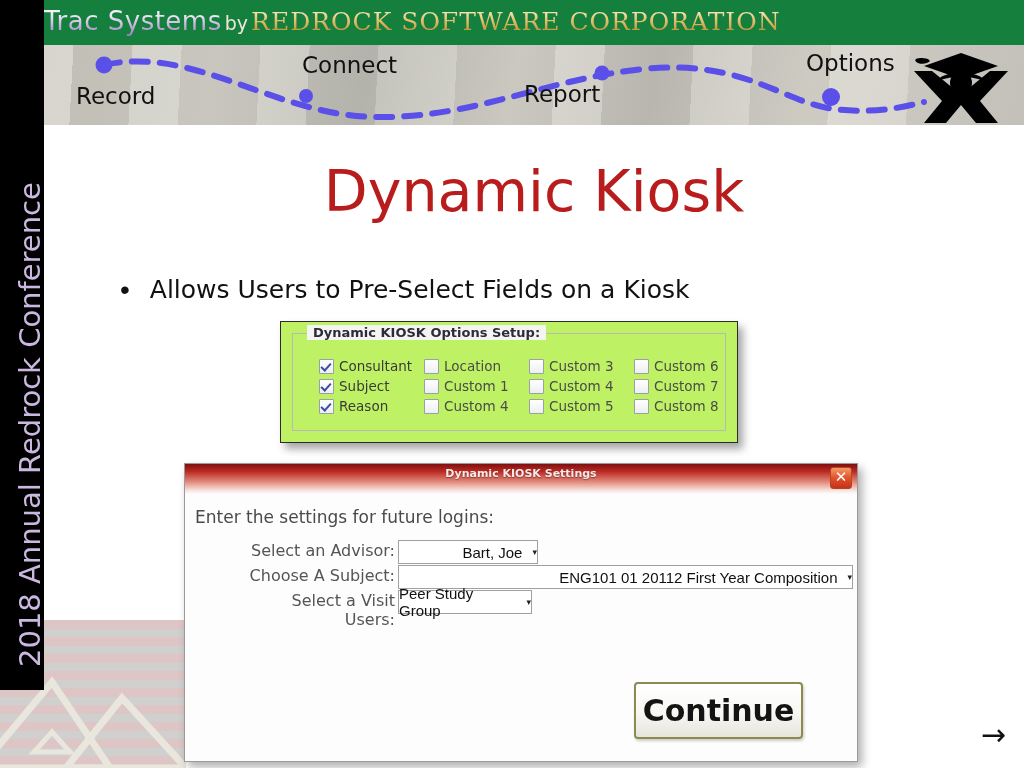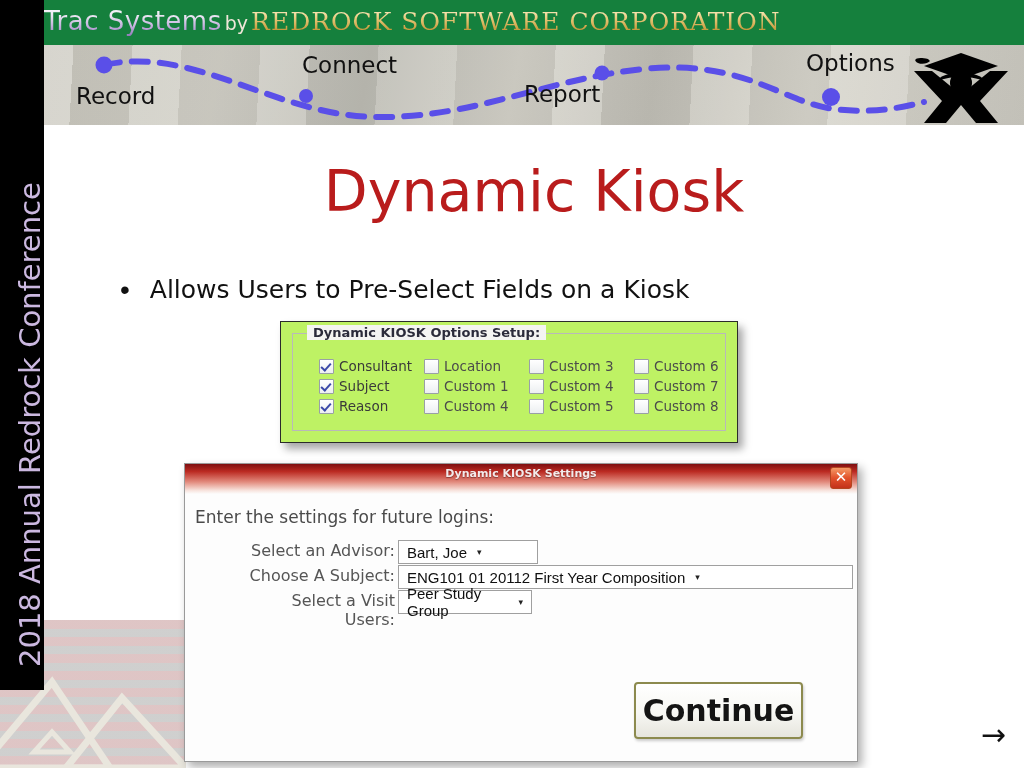--- a/index.html
+++ b/index.html
@@ -225,22 +225,22 @@
     font-family:"DejaVu Sans", sans-serif;
     font-size:16px;color:#555555;
     padding-right:3px;line-height:21px;
   }
   .frow .flabel.two{line-height:19px;}
   .sel{
     background:#ffffff;
     border:1px solid #a0a0a0;
     font-family:"Liberation Sans", sans-serif;
     font-size:15px;color:#101010;
-    padding:2px 8px;
-    display:flex;align-items:center;justify-content:flex-start;
+    padding:2px 0;
+    display:flex;align-items:center;justify-content:flex-end;
     box-sizing:border-box;
     cursor:pointer;
   }
   .sel .arw{font-size:9px;color:#222;padding-left:10px;}
   .row-advisor{left:22px;top:0px;}
   .row-advisor .sel{width:140px;height:24px;}
   .row-subject{left:22px;top:25px;}
   .row-subject .sel{width:455px;height:24px;}
   .row-reason{left:22px;top:50px;}
   .row-reason .flabel{line-height:19px;padding-top:1px;}

